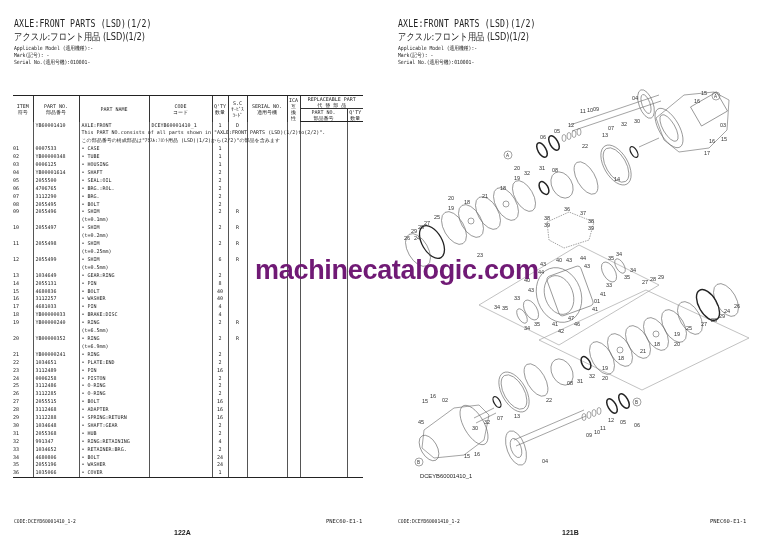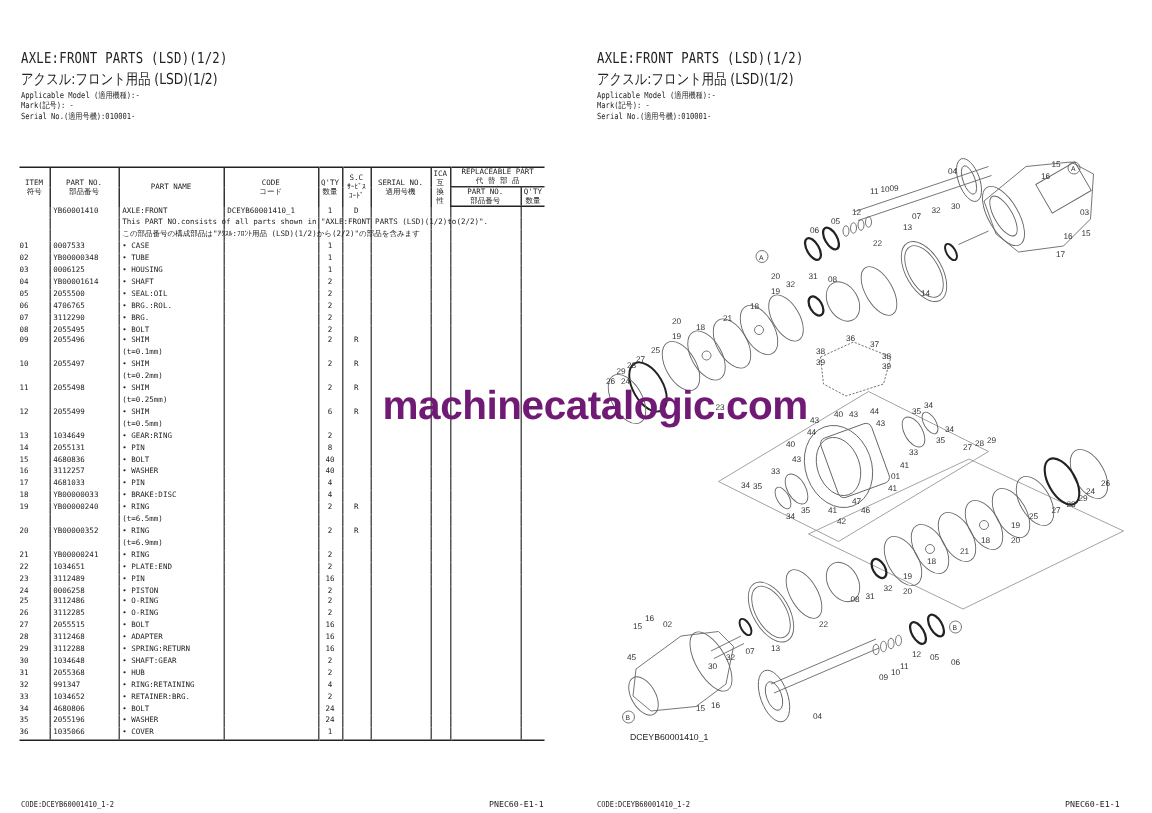--- a/index.html
+++ b/index.html
@@ -1,18 +1,18 @@
 <!DOCTYPE html>
 <html><head>
 <meta charset="utf-8">
 <style>
   * { box-sizing: border-box; margin: 0; padding: 0; }
   html, body { width: 768px; height: 542px; background: #fff; overflow: hidden; }
   body { font-family: "Liberation Sans", "DejaVu Sans", sans-serif; color: #222; position: relative; }
-  .page { position: absolute; top: 16px; width: 384px; height: 454px; }
+  .page { position: absolute; top: 0; width: 384px; height: 454px; }
   .page.left { left: 0; }
   .page.right { left: 384px; }
   .title1 { position: absolute; left: 14px; top: 18px; font-size: 10px; letter-spacing: 0.2px; font-family: "DejaVu Sans Mono", "Liberation Mono", monospace; transform: scaleX(0.82); transform-origin: left; white-space: nowrap; }
   .title2 { position: absolute; left: 14px; top: 30px; font-size: 10px; font-family: "DejaVu Sans", sans-serif; transform: scaleX(0.82); transform-origin: left; white-space: nowrap; }
   .meta { position: absolute; left: 14px; top: 45px; font-size: 5.6px; line-height: 7px; font-family: "DejaVu Sans Mono", monospace; transform: scaleX(0.85); transform-origin: left; white-space: nowrap; }
 
   table.parts { position: absolute; left: 13px; top: 95px; width: 350px; border-collapse: collapse; font-size: 5px; font-family: "DejaVu Sans Mono", monospace; table-layout: fixed; }
   table.parts th { font-weight: normal; text-align: center; vertical-align: middle; border-left: 1px solid #333; padding: 0 1px; line-height: 6px; height: 8px; }
   table.parts thead tr:first-child th { border-top: 1.5px solid #222; }
   table.parts thead tr.hdr-last th { border-bottom: 1.5px solid #222; }

